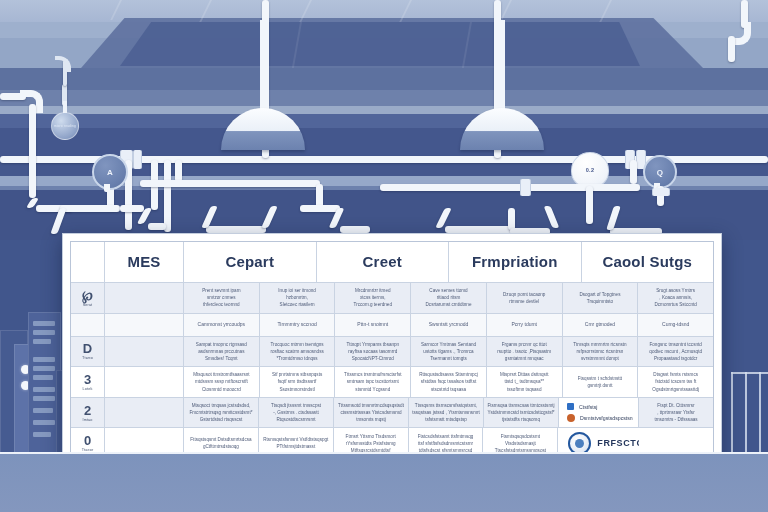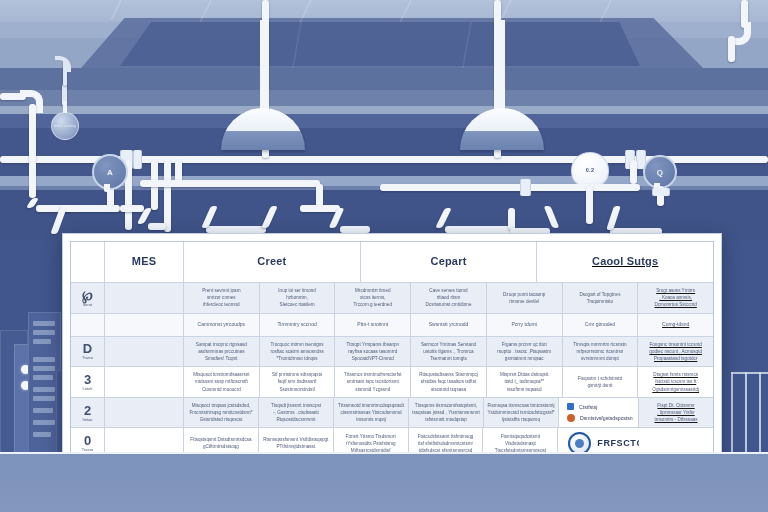--- a/index.html
+++ b/index.html
@@ -86,27 +86,27 @@
 
   
   #panel{position:absolute;left:62px;top:233px;width:658px;height:232px;
      background:#ffffff;border:1px solid #c3cddd;box-shadow:0 6px 18px rgba(15,26,56,.45);
      display:flex;flex-direction:column;overflow:hidden;}
   #panel .inner{margin:7px;border:1px solid #b9c5d8;flex:1;display:flex;flex-direction:column;background:#fff;}
   .trow{display:flex;flex:1;border-bottom:1px solid #c9d3e2;min-height:0;}
   .trow:last-child{border-bottom:none;}
   .tcell{border-right:1px solid #c9d3e2;display:flex;align-items:center;justify-content:center;
      padding:2px 3px;min-width:0;overflow:hidden;box-sizing:border-box;}
-  .tcell:last-child{border-right:none;text-decoration:underline;}
+  .tcell:last-child{border-right:none;}
   .c0{flex:0 0 34px;}
   .c1{flex:0 0 79px;}
   .cN{flex:1 1 0;}
 
   .hdrrow{flex:0 0 40px;background:#ffffff;}
-  .hdr{font-size:11px;font-weight:bold;color:#2b3b5e;text-align:center;line-height:1.25;
+  .hdr{font-size:15px;font-weight:bold;color:#2b3b5e;text-align:center;line-height:1.25;
      filter:blur(.45px);letter-spacing:.2px;}
 
   .rowA{background:#e9edf5;}
   .rowB{background:#f6f8fb;}
   .thin{flex:0 0 22px;}
 
   .cellbody{font-size:4.6px;color:#3d4b6b;text-align:center;line-height:1.55;filter:blur(.35px);
      opacity:.9;word-break:break-word;}
   .cellbody.one{font-size:5px;}
 
@@ -278,24 +278,27 @@
 
   <div id="panel">
     <div class="inner">
 
       <div class="trow hdrrow">
         <div class="tcell c0"></div>
         <div class="tcell c1">
             <span class="hdr">MES</span>
           </div>
         <div class="tcell cN">
+            <span class="hdr">Cepart</span>
+          </div>
+        <div class="tcell cN">
             <span class="hdr">Creet</span>
           </div>
         <div class="tcell cN">
-            <span class="hdr">Cepart</span>
+            <span class="hdr">Frmpriation</span>
           </div>
         <div class="tcell cN">
             <span class="hdr">Caool Sutgs</span>
           </div>
       </div>
 
       <div id="rows-host" style="display:contents"><div class="trow rowA">
             <div class="tcell c0 rowicon">
               <div class="glyph">℘</div>
               <div class="cap">Serat</div>

